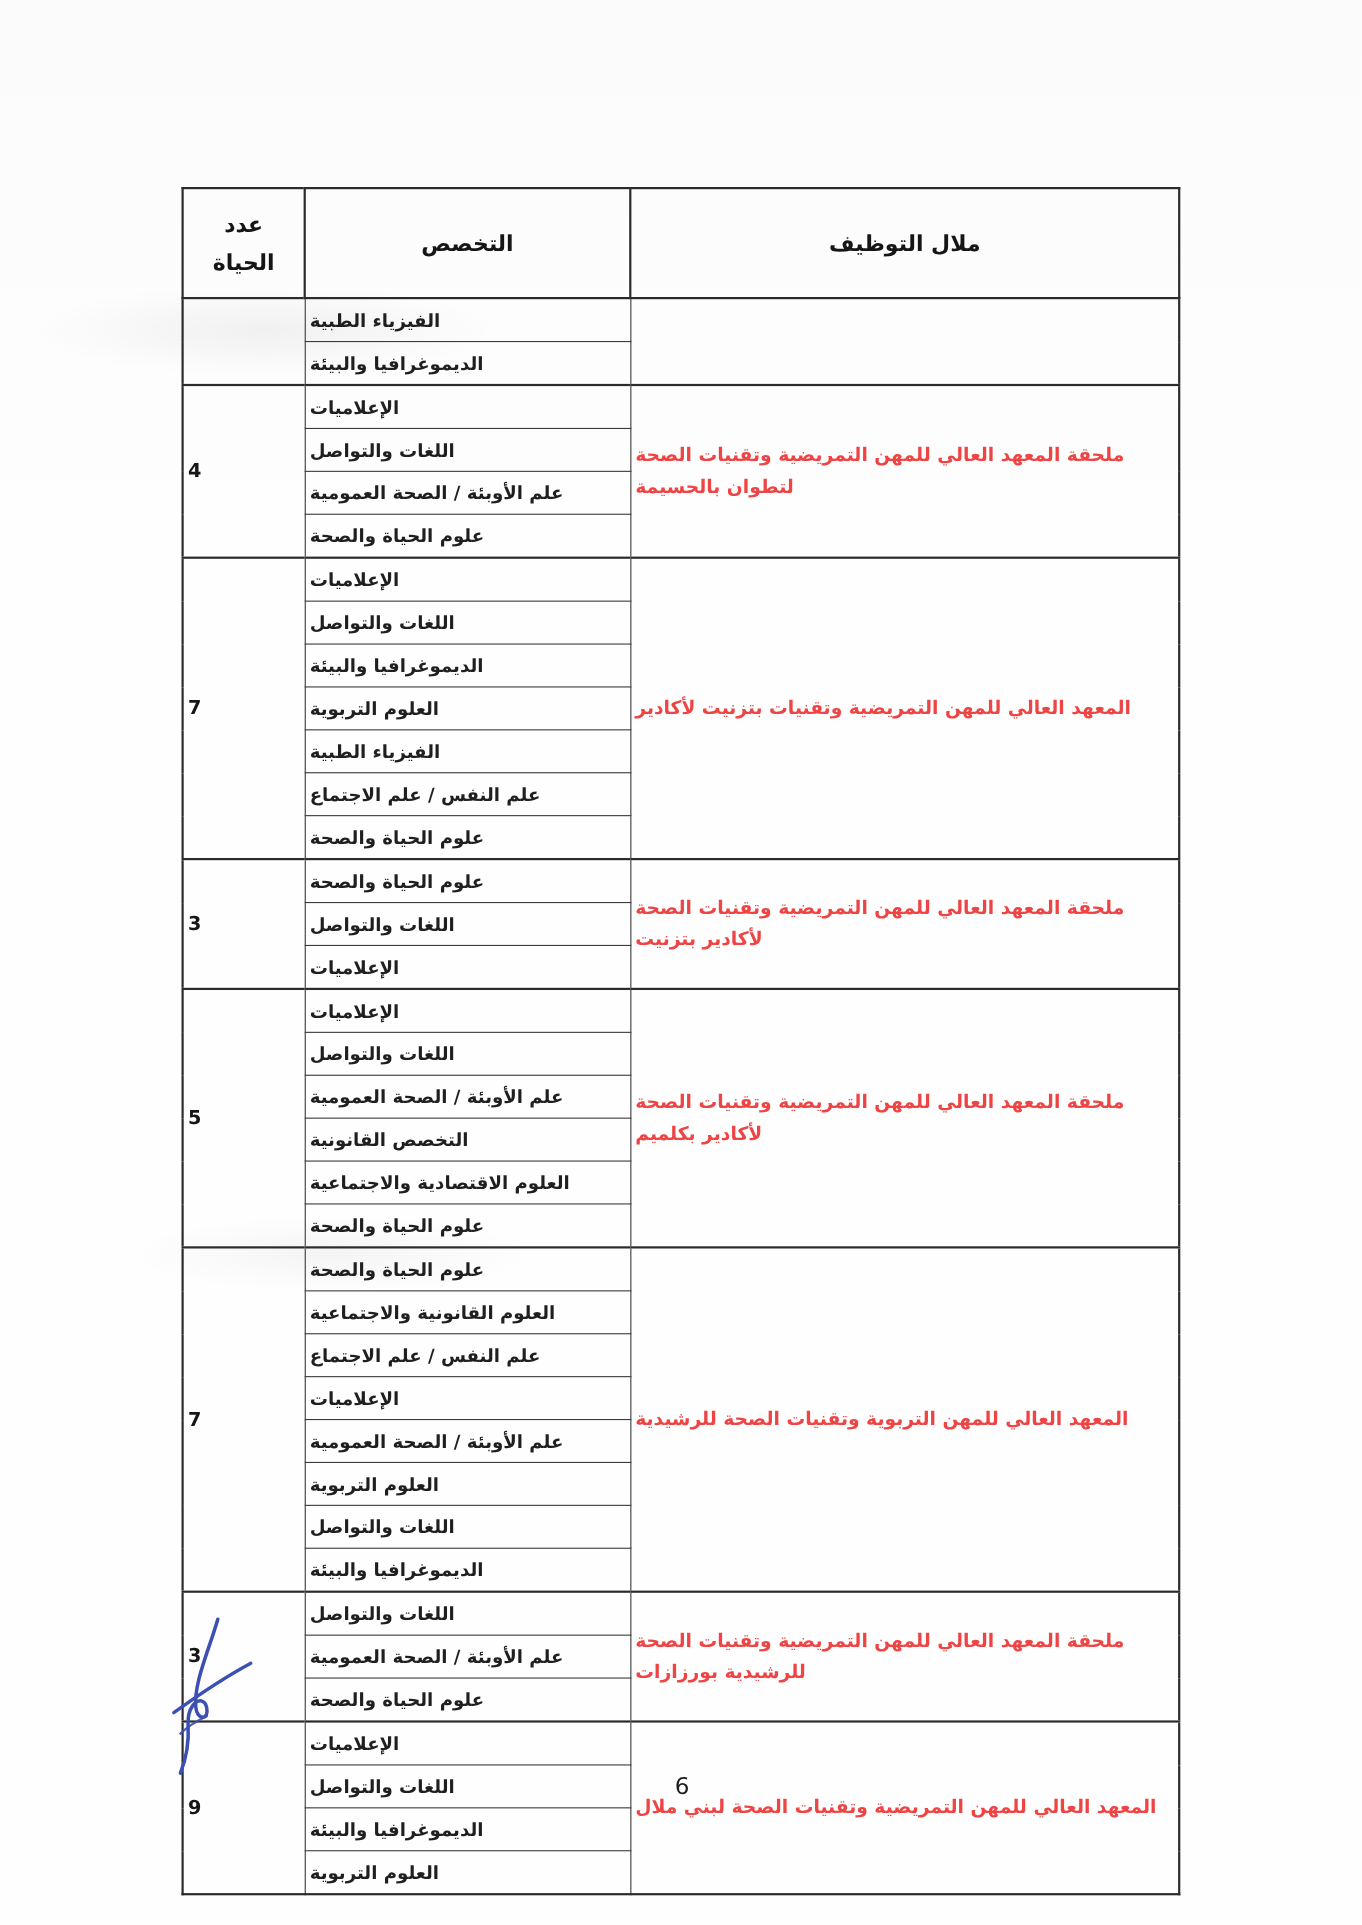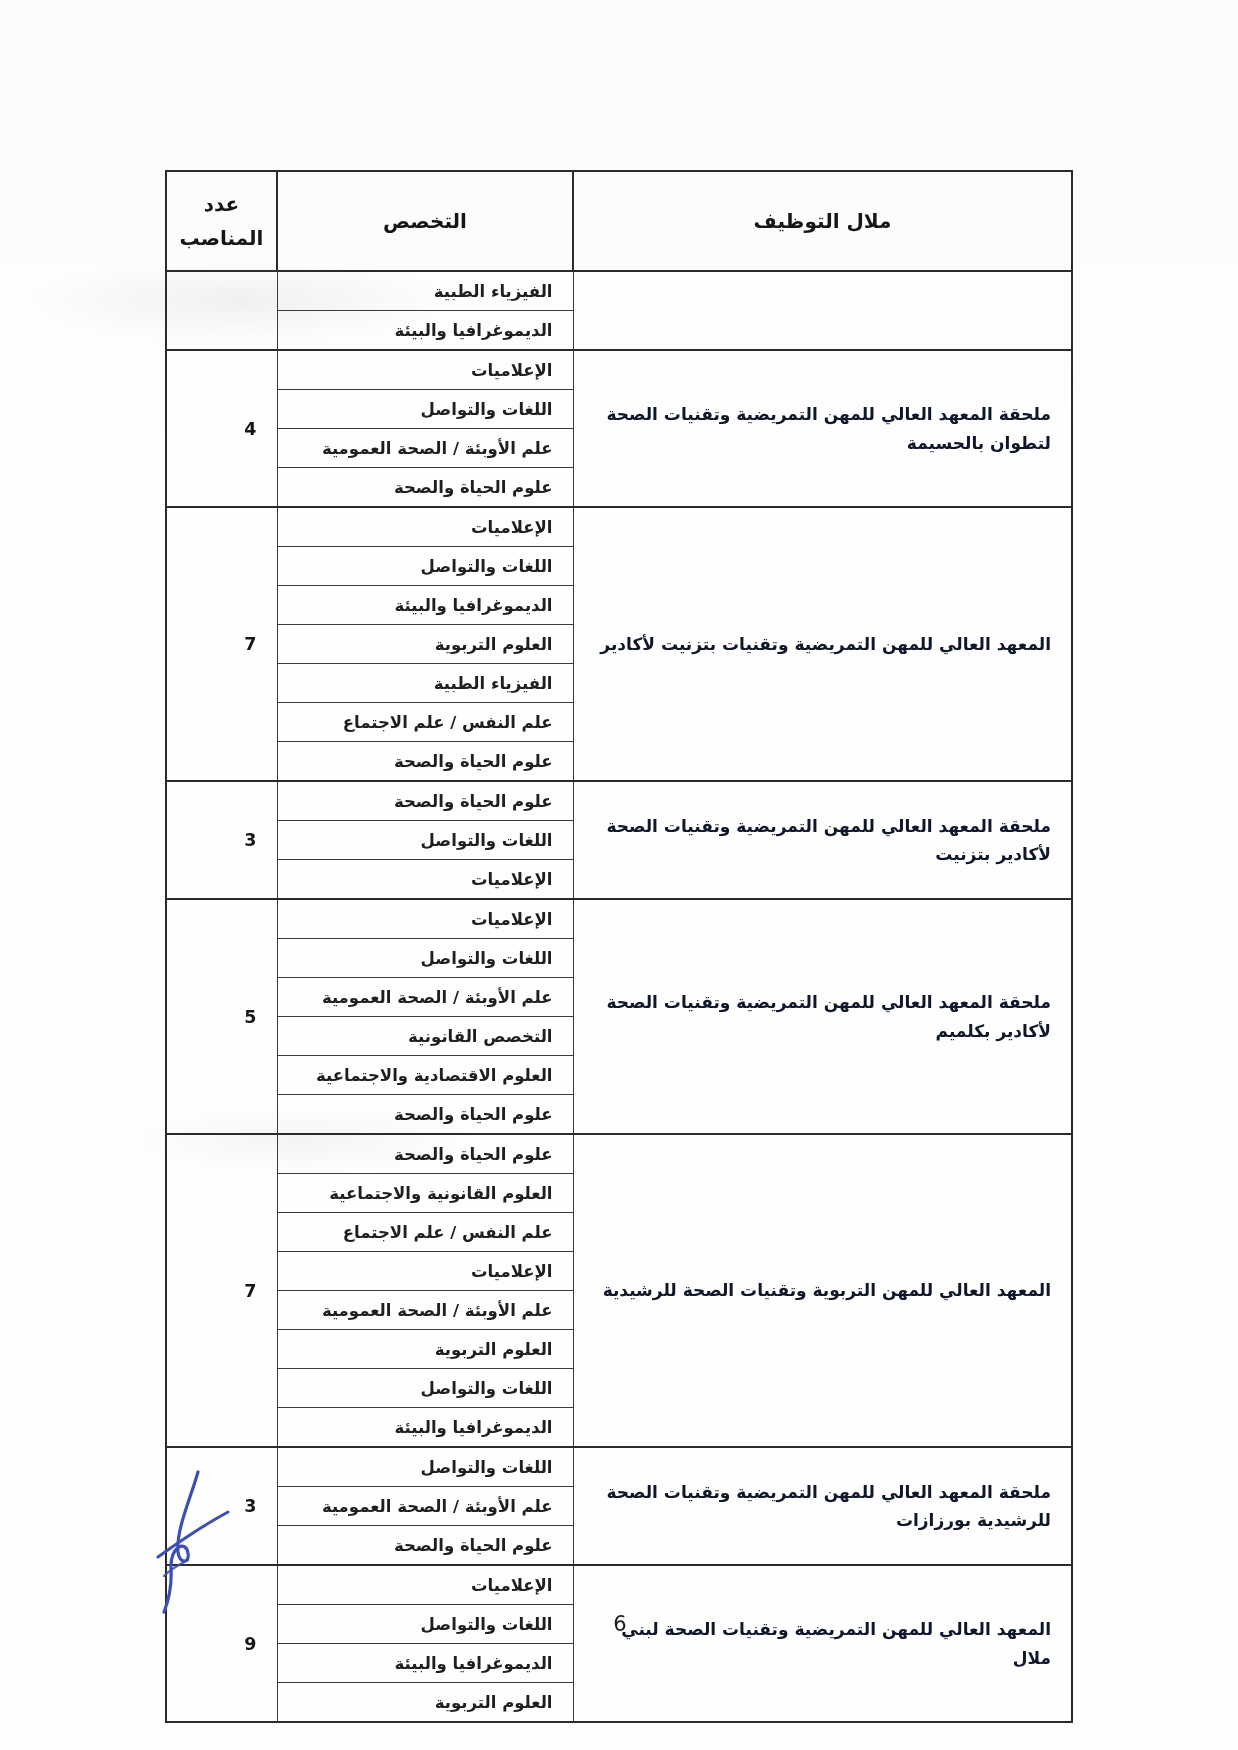--- a/index.html
+++ b/index.html
@@ -40,23 +40,23 @@
   }
   table.jobs col.c-loc   { width: 499px; }
   table.jobs col.c-spec  { width: 296px; }
   table.jobs col.c-count { width: 111px; }
 
   table.jobs, table.jobs th {
     border: 2.5px solid #2b2b2b;
   }
   table.jobs td {
     border: 1.4px solid #3a3a3a;
-    padding: 2px 20px;
+    padding: 2px 4px;
     vertical-align: middle;
-    text-align: right;
+    text-align: left;
     background: transparent;
   }
   table.jobs tr.group-start td {
     border-top: 2.5px solid #2b2b2b;
   }
   table.jobs th {
     height: 96px;
     font-size: 20px;
     font-weight: bold;
     text-align: center;
@@ -70,21 +70,21 @@
     height: 34px;
     font-size: 16.5px;
     font-weight: bold;
     color: #1f1f1f;
     white-space: nowrap;
     overflow: hidden;
   }
   td.loc-cell {
     font-size: 17px;
     font-weight: bold;
-    color: #0f172a;
+    color: #ef4444;
     line-height: 1.65;
     padding: 4px 26px 4px 12px;
   }
   td.count-cell {
     font-size: 17.5px;
     font-weight: bold;
     font-family: "DejaVu Sans", sans-serif;
     color: #161616;
   }
 
@@ -118,21 +118,21 @@
       <col class="c-spec">
       <col class="c-count">
     </colgroup>
     <thead>
       <tr>
         <th>ملال التوظيف</th>
         <th>التخصص</th>
         <th>
           <div class="two-line">
             <div>عدد</div>
-            <div>المناصب</div>
+            <div>الحياة</div>
           </div>
         </th>
       </tr>
     </thead>
     <tbody>
         <tr class="group-start">
           <td class="loc-cell" rowspan="2"></td>
           <td class="spec-cell">الفيزياء الطبية</td>
           <td class="count-cell" rowspan="2"></td>
         </tr>

